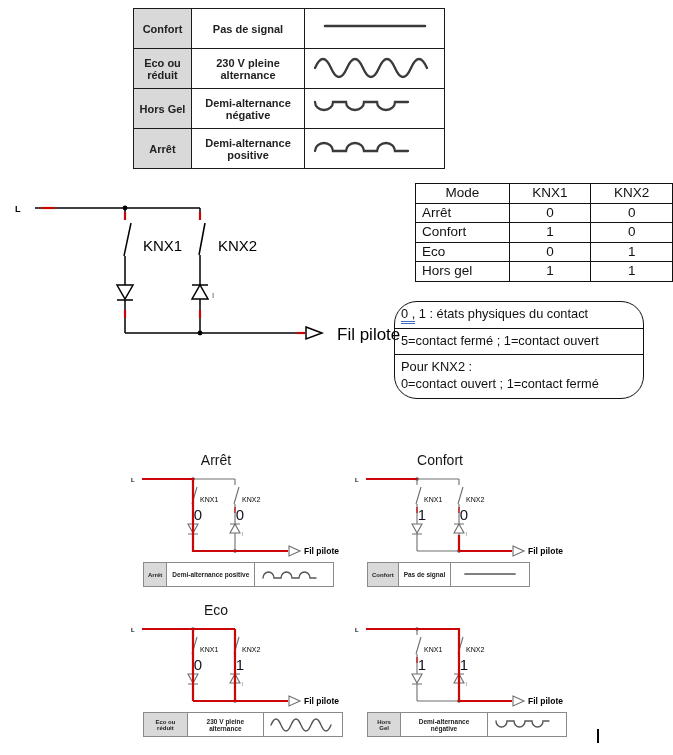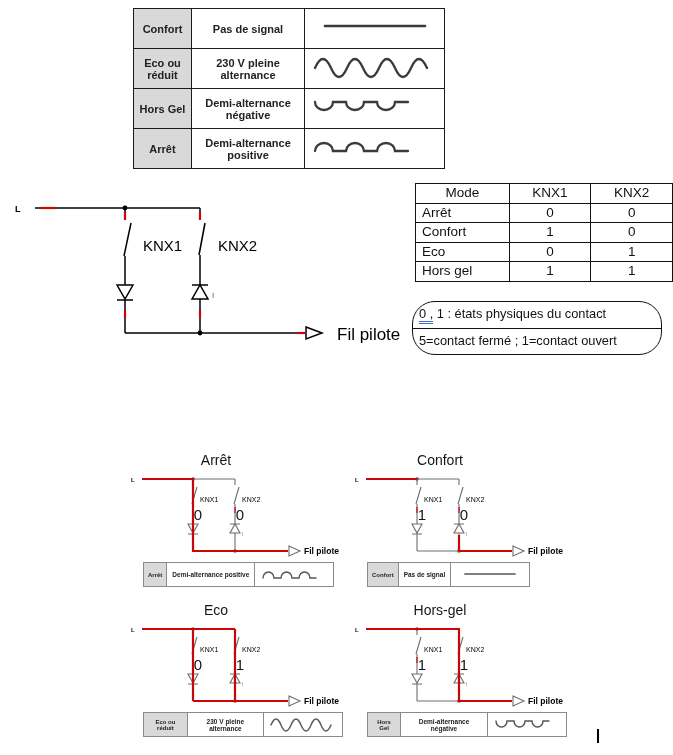--- a/index.html
+++ b/index.html
@@ -156,26 +156,30 @@
     <td class="v">1</td>
   </tr>
   <tr>
     <td class="m">Hors gel</td>
     <td class="v">1</td>
     <td class="v">1</td>
   </tr>
 </tbody>
   </table>
 
-<div class="legend abs" style="left:412px;top:301px;border-radius:23px;">
+<div class="legend abs" style="left:394px;top:301px;border-radius:23px;">
   <div class="sec">
     <span class="ublue">0 ,</span><span> 1 : états physiques du contact</span>
   </div>
   <div class="sec">
     <div>5=contact fermé ; 1=contact ouvert</div>
+  </div>
+  <div class="sec">
+    <div>Pour KNX2 :</div>
+    <div>0=contact ouvert ; 1=contact fermé</div>
   </div>
 </div>
 
 <div class="mini" style="left:128px;top:452px;">
   <div class="title">Arrêt</div>
   <svg class="circ" width="215" height="88" viewBox="0 0 215 88">
     <text x="3" y="9" font-size="6" font-weight="bold">L</text>
     <g>
       <path class="ckm" d="M14,6 H107"></path>
         <circle cx="65" cy="6" r="1.8" fill="#555"></circle>
@@ -277,21 +281,20 @@
     <div class="c cd">230 V pleine alternance</div>
     <div class="c cw">
       <svg width="78" height="25" viewBox="0 0 78 25">
           <path class="mwave" d="M7,13 q5,-12 10,0 t10,0 t10,0 t10,0 t10,0 t10,0"></path>
         </svg>
     </div>
   </div>
 </div>
 
 <div class="mini" style="left:352px;top:602px;">
-  <div class="title">Hors-gel</div>
   <svg class="circ" width="215" height="88" viewBox="0 0 215 88">
     <text x="3" y="9" font-size="6" font-weight="bold">L</text>
     <g>
       <path class="ckm" d="M14,6 H107"></path>
         <circle cx="65" cy="6" r="1.8" fill="#555"></circle>
       <path class="ckm" d="M65,6 V12 M69,14 L64,31 M65,31 V51"></path>
       <path class="ckm" d="M107,6 V12 M111,14 L106,31 M107,31 V51"></path>
       <path class="ckm" d="M60,51 H70 L65,60 Z M60,61 H70 M65,61 V78" fill="#fff"></path>
       <path class="ckm" d="M102,51 H112 M102,60 H112 L107,51 Z M107,60 V78" fill="#fff"></path>
       <path class="ckm" d="M65,78 H160"></path>

